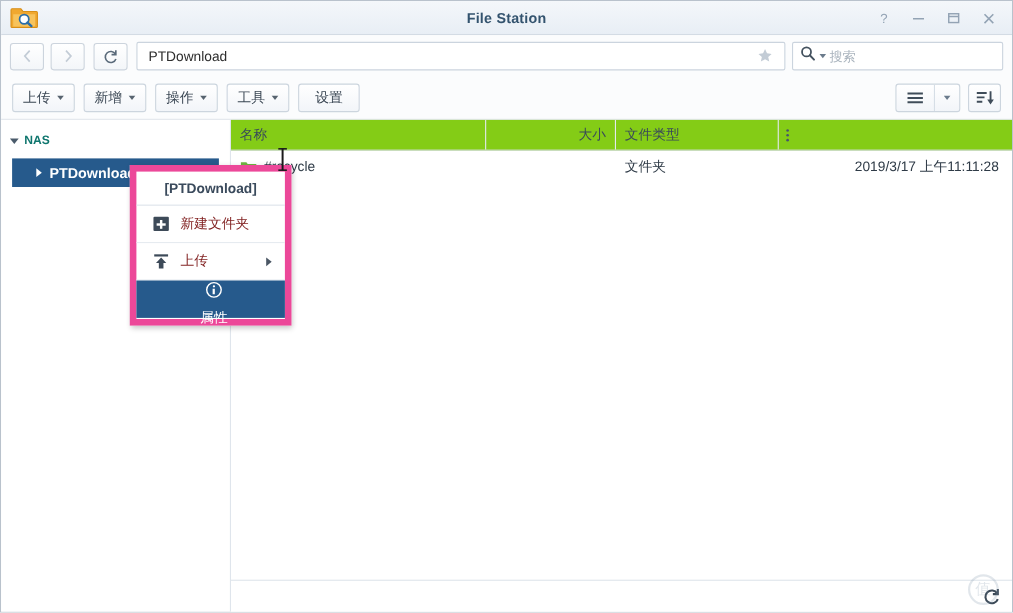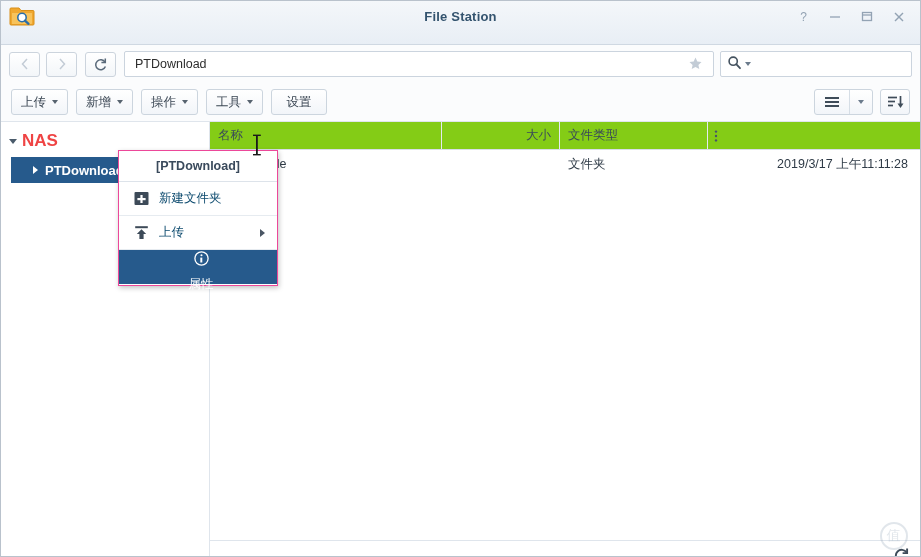--- a/index.html
+++ b/index.html
@@ -17,21 +17,21 @@
     height: 557px;
     overflow: hidden;
     background: #ffffff;
     border: 1px solid #b9c2cc;
     box-sizing: border-box;
   }
 
   
   .titlebar {
     position: relative;
-    height: 44px;
+    height: 31px;
     background: linear-gradient(to bottom, #f4f7fa 0%, #e8eef5 100%);
     border-bottom: 1px solid #cfd8e2;
     box-sizing: border-box;
   }
   .app-icon {
     position: absolute;
     left: 8px;
     top: 3px;
     width: 26px;
     height: 24px;
@@ -231,23 +231,23 @@
     border-right: 1px solid #dfe5ec;
     box-sizing: border-box;
     padding-top: 8px;
     flex-shrink: 0;
   }
   .tree-root {
     display: flex;
     align-items: center;
     height: 22px;
     padding-left: 8px;
-    font-size: 17px;
+    font-size: 11px;
     font-weight: bold;
-    color: #ef4444;
+    color: #0f766e;
     gap: 5px;
     cursor: pointer;
   }
   .tw-down {
     width: 0; height: 0;
     border-left: 4.5px solid transparent;
     border-right: 4.5px solid transparent;
     border-top: 5.5px solid #4a5b6b;
   }
   .tw-right {
@@ -346,23 +346,23 @@
     color: #3d4b59;
     cursor: pointer;
     display:flex; align-items:center;
   }
 
   
   .ctxmenu {
     position: absolute;
     left: 117px;
     top: 149px;
-    width: 160px;
-    background: #ffffff;
-    border: 1px solid #ec4899;
+    width: 147px;
+    background: #ffffff;
+    border: 6px solid #ec4899;
     box-shadow: 1px 2px 5px rgba(0,0,0,.23);
     z-index: 50;
     font-size: 12.5px;
     padding-bottom: 1px;
     box-sizing: border-box;
   }
   .ctx-title {
     height: 30px;
     display: flex;
     align-items: center;
@@ -371,21 +371,21 @@
     color: #3a4a5c;
     border-bottom: 1px solid #dde3ea;
     font-size: 12.5px;
   }
   .ctx-item {
     height: 34px;
     display: flex;
     align-items: center;
     padding: 0 8px 0 14px;
     gap: 10px;
-    color: #0c4a6e;
+    color: #7f1d1d;
     cursor: pointer;
     border-bottom: 1px solid #e6ebf0;
     box-sizing: border-box;
   }
   .ctx-item:last-child { border-bottom: none; flex-direction: column; }
   .ctx-item.selected {
     background: #265a8c;
     color: #ffffff;
   }
   .ctx-label { flex: 1; }
@@ -497,20 +497,21 @@
       </div>
     </div>
     <div class="searchbox">
       <span>
         <svg width="15" height="15" viewBox="0 0 15 15">
             <circle cx="6.2" cy="6.2" r="4.1" fill="none" stroke="#44525f" stroke-width="1.6"></circle>
             <line x1="9.2" y1="9.2" x2="13" y2="13.2" stroke="#44525f" stroke-width="1.8" stroke-linecap="round"></line>
           </svg>
       </span>
       <span class="mini-caret"></span>
+      <input class="search-input" type="text" placeholder="搜索" style="">
     </div>
   </div>
 
   <div class="toolbar">
     <div class="tbtn">
       <span>上传</span>
       <span class="caret"></span>
     </div>
     <div class="tbtn">
       <span>新增</span>

